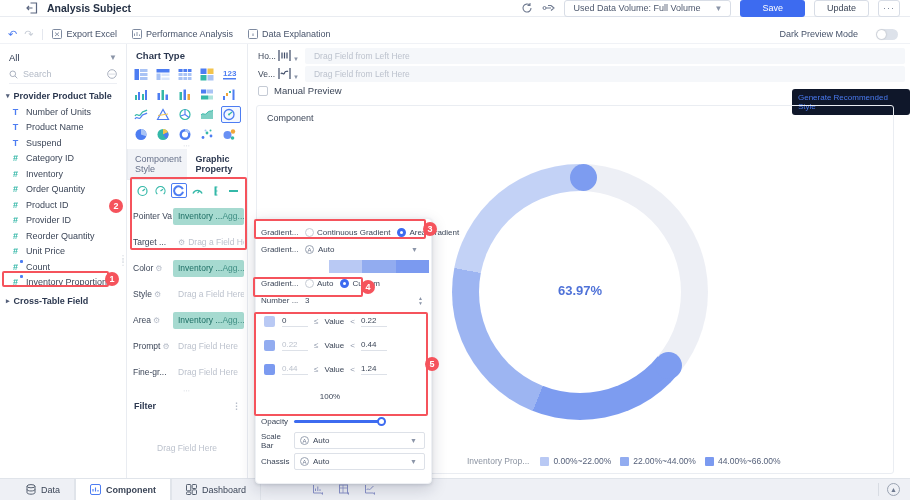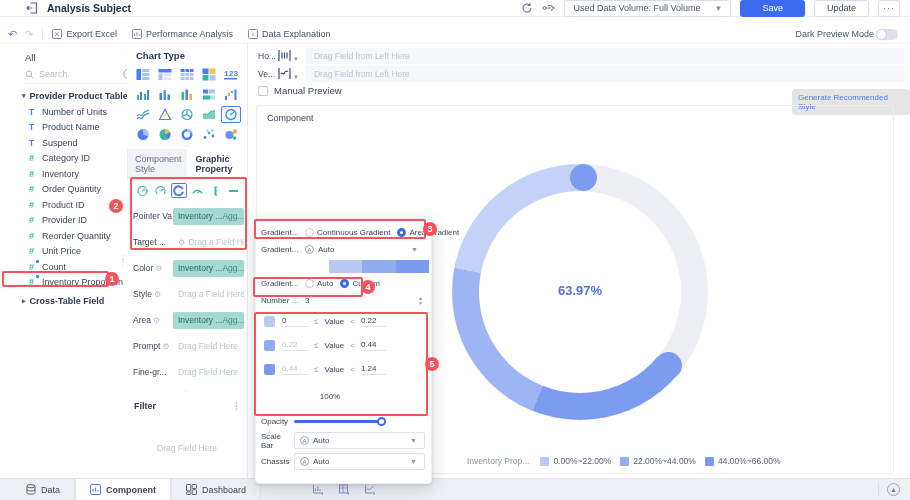--- a/index.html
+++ b/index.html
@@ -28,27 +28,27 @@
   .btn-more { border:1px solid #d8dde6; border-radius:3px; height:17px; width:22px;
     display:flex; align-items:center; justify-content:center; color:#6f7a90; letter-spacing:1px; font-size:9px;}
 
   
   .toolbar { position:absolute; left:0; top:25px; width:910px; height:19px; background:#fff;
     display:flex; align-items:center; z-index:6; border-bottom:1px solid #f0f2f6;}
   .t2-undo { margin-left:8px; color:#4a7af0; font-size:11px;}
   .t2-redo { margin-left:7px; color:#c6ccd6; font-size:11px;}
   .t2-sep { width:1px; height:11px; background:#e4e7ee; margin:0 9px;}
   .t2-item { display:flex; align-items:center; gap:4px; color:#47536a; font-size:9px; margin-right:15px;}
-  .t2-right { margin-left:auto; display:flex; align-items:center; gap:2px; padding-right:12px; color:#47536a; font-size:9px;}
+  .t2-right { margin-left:auto; display:flex; align-items:center; gap:18px; padding-right:12px; color:#47536a; font-size:9px;}
   .toggle { width:22px; height:11px; border-radius:6px; background:#dde2ea; position:relative;}
   .toggle i { position:absolute; left:1px; top:1px; width:9px; height:9px; border-radius:50%; background:#fff;
     box-shadow:0 0 2px rgba(0,0,0,.25);}
 
   
-  .sidebar { position:absolute; left:16px; top:44px; width:127px; bottom:22px; background:#fff;
+  .sidebar { position:absolute; left:0; top:44px; width:127px; bottom:22px; background:#fff;
     border-right:1px solid #e9ecf1;}
   .all-row { display:flex; align-items:center; padding:8px 9px 4px 9px; color:#2c3850; font-size:9.5px;}
   .all-row .chev { margin-left:auto; color:#8b95a8; font-size:8px;}
   .search-row { display:flex; align-items:center; margin:2px 9px 0 9px; padding-bottom:4px;
     border-bottom:1px solid #edeff4; color:#b3bac6; gap:5px;}
   .search-row .txt { flex:1; font-size:9px;}
   .tbl-row { display:flex; align-items:center; gap:4px; padding:7px 9px 3px 6px; font-weight:bold;
     color:#2c3850; font-size:9px;}
   .tri { font-size:7px; color:#55607a;}
   .fields {}
@@ -60,21 +60,21 @@
   .ficon.c em { position:absolute; right:-3px; top:-2px; width:3px; height:3px; background:#4d7df2; border-radius:1px;}
   .cross-row { display:flex; align-items:center; gap:4px; padding:6px 9px 3px 6px; font-weight:bold;
     color:#2c3850; font-size:9px;}
   .drag-dots-v { position:absolute; color:#c3c9d3; font-size:8px; letter-spacing:-1px; line-height:4px; }
 
   
   .chartpanel { position:absolute; left:127px; top:44px; width:121px; bottom:22px; background:#fff;
     border-right:1px solid #e9ecf1;}
   .cp-title { font-weight:bold; color:#2c3850; font-size:9.5px; padding:6px 0 2px 9px;}
   .ct-grid { display:grid; grid-template-columns:repeat(5, 1fr); gap:3px 2px; padding:3px 6px 0 6px;}
-  .ct-cell { width:20px; height:17px; display:flex; align-items:center; justify-content:center; border:1px solid transparent; border-radius:2px;font-family:Liberation Mono, monospace;}
+  .ct-cell { width:20px; height:17px; display:flex; align-items:center; border:1px solid transparent; border-radius:2px;}
   .ct-cell.sel { border-color:#4d7df2; background:#f4f8ff;}
   .grid-handle { text-align:center; color:#c3c9d3; font-size:7px; line-height:5px; letter-spacing:1px;}
   .gp-tabs { display:flex; margin-top:1px; }
   .gp-tab { flex:1; padding:5px 0 5px 9px; font-size:9px; color:#2c3850; font-weight:bold; background:#fff;}
   .gp-tab.inactive { background:#f1f3f7; color:#67718a; font-weight:normal; padding-left:7px; border-left:1px solid #e9ecf1; border-bottom:1px solid #e9ecf1;}
   .gauge-row { display:flex; align-items:center; gap:2px; padding:3px 5px 2px 7px;}
   .g-cell { width:17px; height:15px; display:flex; align-items:center; justify-content:center; border:1px solid transparent; border-radius:2px;}
   .g-cell.sel { border-color:#4d7df2; }
   .props { padding:3px 3px 0 6px;}
   .prop { height:26px; display:flex; align-items:center;}
@@ -92,21 +92,21 @@
 
   
   .main { position:absolute; left:248px; top:44px; right:0; bottom:22px; background:#fff;}
   .shelf { position:absolute; left:10px; display:flex; align-items:center; height:17px; width:884px;}
   .shelf .slabel { width:19px; font-size:8.5px; color:#3c4658; flex:none;}
   .shelf .scaret { font-size:6px; color:#8b95a8; margin:6px 2px 0 1px;}
   .shelf .sfield { flex:1; background:#f5f7fa; border-radius:2px; height:16px; display:flex; align-items:center;
     padding-left:9px; color:#bcc2cd; font-size:8.5px; margin:0 9px 0 4px; max-width:600px;}
   .mp-row { position:absolute; left:10px; top:41px; display:flex; align-items:center; gap:6px;}
   .checkbox { width:10px; height:10px; border:1px solid #c5cbd5; border-radius:2px; background:#fff;}
-  .gen-btn { position:absolute; left:544px; top:45px; background:#e5e5e5; color:#4a7af0; font-size:8px;
+  .gen-btn { position:absolute; left:544px; top:45px; background:#0f172a; color:#4a7af0; font-size:8px;
     padding:4px 6px; border-radius:3px;}
   .canvas-box { position:absolute; left:8px; top:61px; width:638px; height:369px; border:1px solid #eaedf2; border-radius:3px;}
   .comp-label { position:absolute; left:10px; top:7px; color:#3c4658; font-size:9px;}
 
   
   .donut { position:absolute; left:452px; top:164px; width:256px; height:256px; border-radius:50%;
     background:conic-gradient(#edeff5 0 36.03%, #7d9cf0 36.03% 56%, #9db5f2 56% 78%, #c3d2f6 78% 100%); z-index:1;}
   .donut::before { content:""; position:absolute; left:27px; top:27px; right:27px; bottom:27px;
     border-radius:50%; background:#fff;}
   .cap { position:absolute; width:27px; height:27px; border-radius:50%; background:#7d9cf0; z-index:1;}

